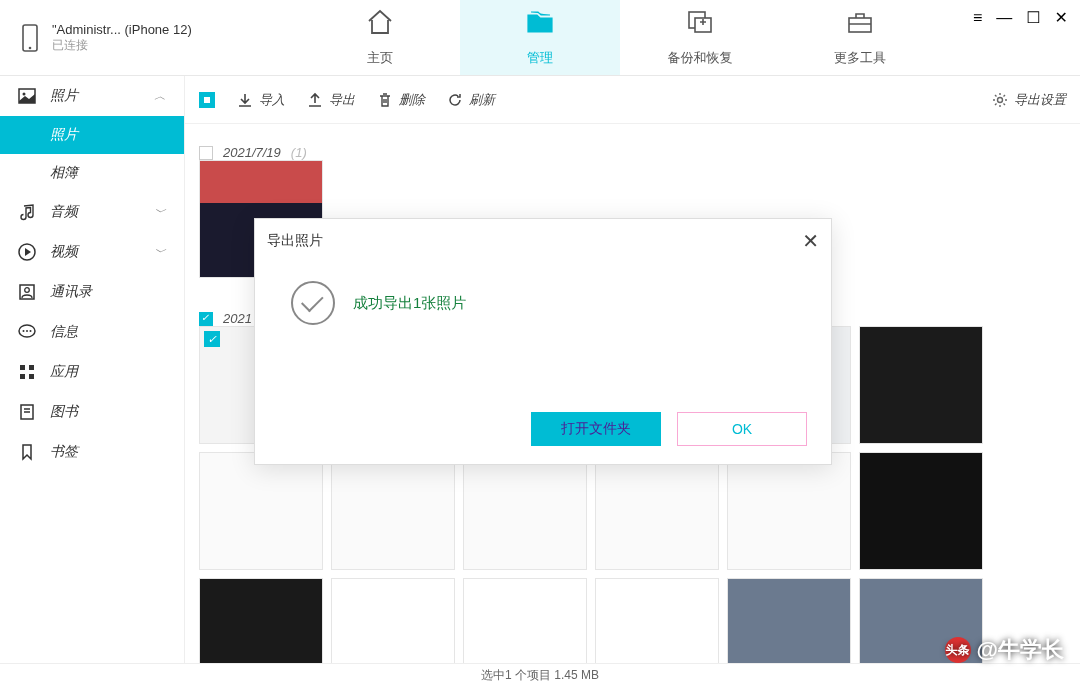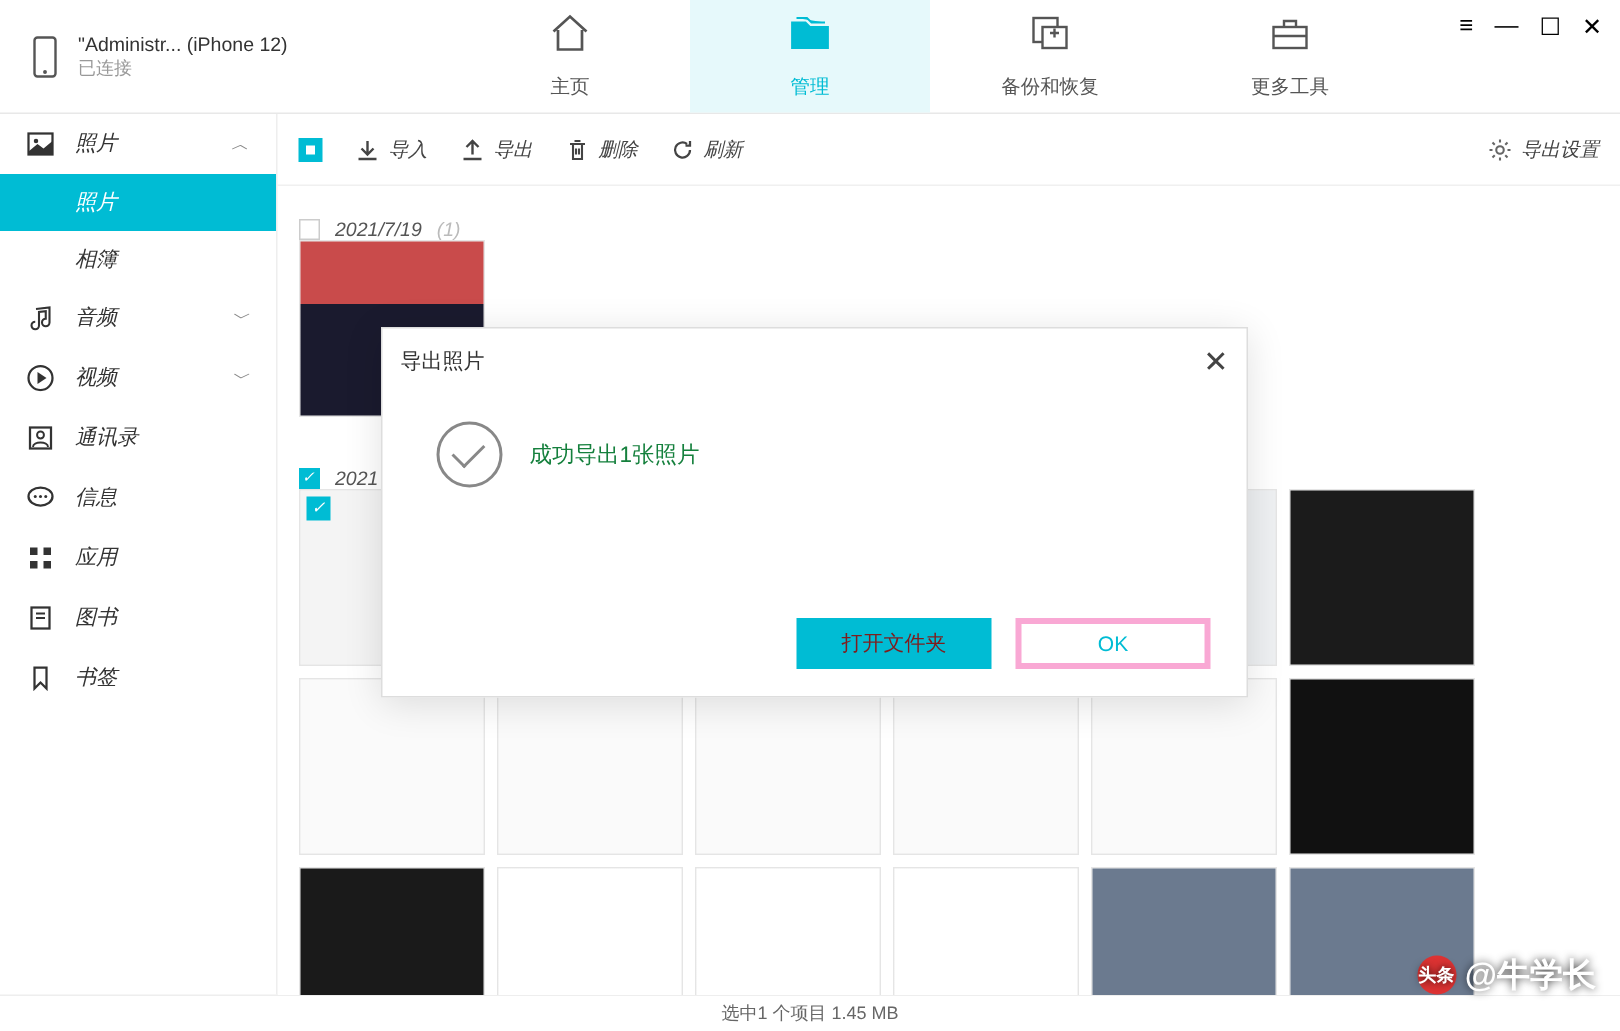--- a/index.html
+++ b/index.html
@@ -50,22 +50,22 @@
 .statusbar { height: 24px; border-top: 1px solid #eee; display:flex; align-items:center; justify-content:center; font-size:12px; color:#666; }
 .modal { position:absolute; left:254px; top:218px; width:578px; height:247px; background:#fff; border:1px solid #ddd; box-shadow:0 4px 24px rgba(0,0,0,.12); z-index:50; }
 .modal-head { height:44px; display:flex; align-items:center; justify-content:space-between; padding:0 12px; font-size:14px; color:#333; }
 .modal-close { font-size:20px; cursor:pointer; color:#444; }
 .modal-body { display:flex; align-items:center; gap:18px; padding:18px 36px; }
 .ok-circle { width:44px; height:44px; border:2px solid #888; border-radius:50%; display:flex; align-items:center; justify-content:center; }
 .ok-circle::after { content:""; width:18px; height:10px; border-left:2px solid #888; border-bottom:2px solid #888; transform:rotate(-45deg) translate(1px,-2px); }
 .modal-msg { font-size:15px; color:#15803d; }
 .modal-foot { position:absolute; bottom:18px; right:24px; display:flex; gap:16px; }
 .mbtn { width:130px; height:34px; display:flex; align-items:center; justify-content:center; font-size:14px; cursor:pointer; }
-.mbtn.primary { background:#00bcd4; color:#7f1d1d; }
-.mbtn.ghost { border:4px solid #f9a8d4; color:#00bcd4; background:#fff; }
+.mbtn.primary { background:#00bcd4; color:#4c1d95; }
+.mbtn.ghost { border:1px solid #f9a8d4; color:#00bcd4; background:#fff; }
 
 .watermark { position:absolute; bottom:22px; right:16px; color:#fff; font-size:22px; font-weight:700; text-shadow:0 0 6px rgba(0,0,0,.8); display:flex; align-items:center; gap:6px; }
 .watermark .dot { width:26px; height:26px; border-radius:50%; background:#d33; color:#fff; font-size:12px; display:flex; align-items:center; justify-content:center; }
 </style>
 </head>
 <body>
 
 <div class="titlebar">
   <div class="device-info">
     <svg class="device-icon" viewBox="0 0 20 28">

